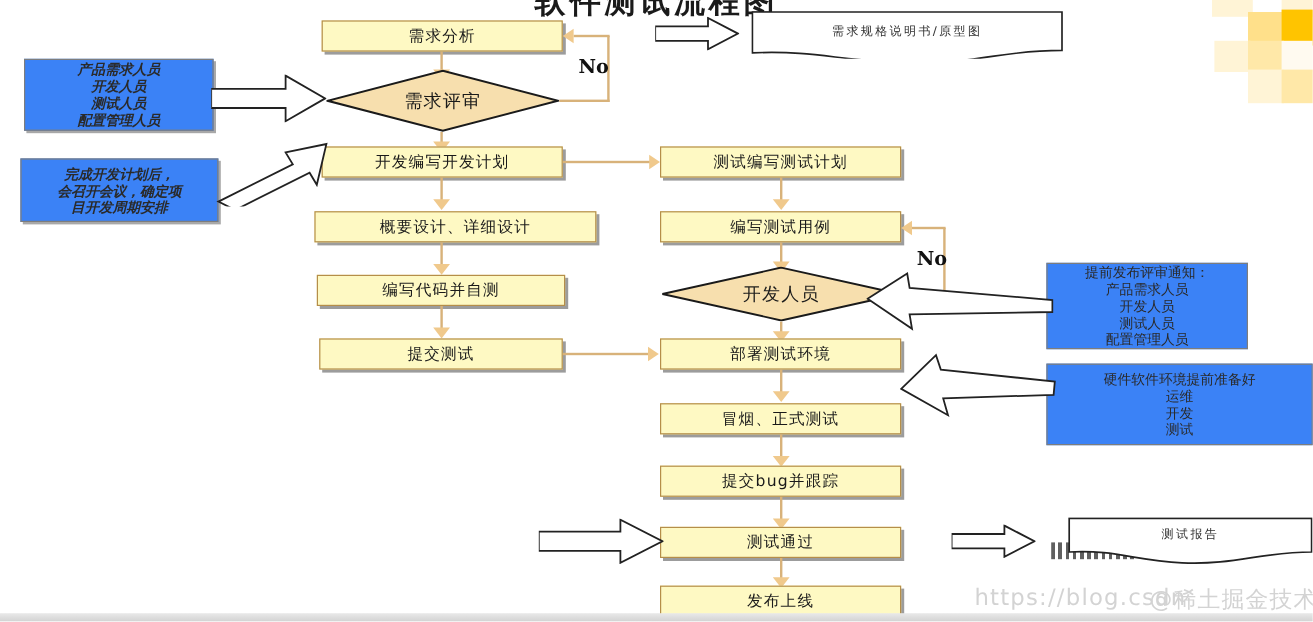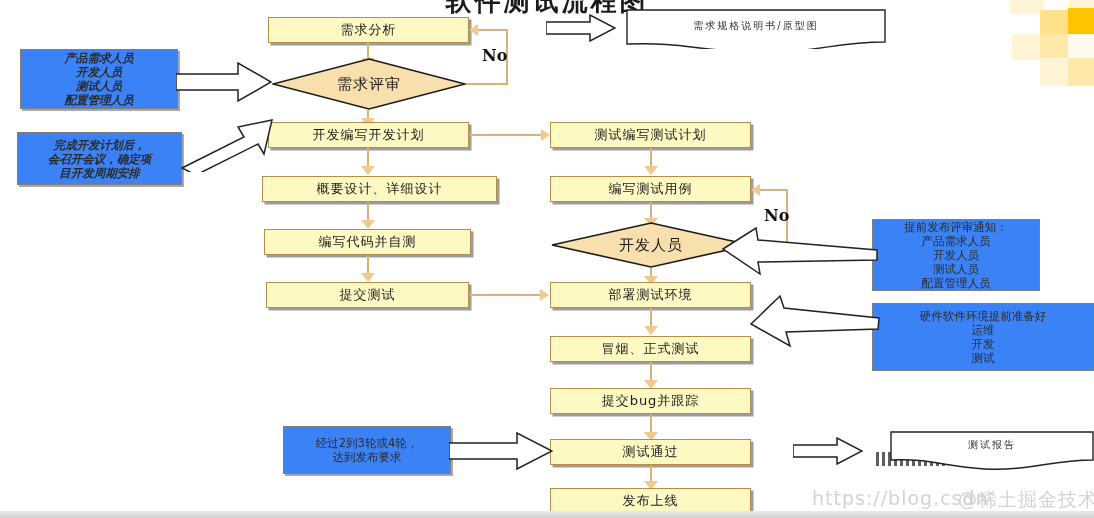--- a/index.html
+++ b/index.html
@@ -213,24 +213,20 @@
     <div>会召开会议，确定项</div>
     <div>目开发周期安排</div>
   </div>
 
   <div class="blockarrow" style="left:178px;top:118px;width:98px;height:54px;">
     <svg width="98" height="54" viewBox="0 0 98 54">
       <polygon points="4,50 66,19 60,9 94,2 86,36 80,26 18,57" fill="#ffffff" stroke="#222" stroke-width="1.5"></polygon>
     </svg>
   </div>
 
-  <div class="note sh" style="left:283px;top:426px;width:168px;height:48px;">
-    <div>经过2到3轮或4轮，</div>
-    <div>达到发布要求</div>
-  </div>
   <div class="blockarrow" style="left:449px;top:432px;width:104px;height:38px;">
     <svg width="104" height="38" viewBox="0 0 104 38">
       <polygon points="0,11 68,11 68,1 103,19 68,37 68,27 0,27" fill="#ffffff" stroke="#222" stroke-width="1.5"></polygon>
     </svg>
   </div>
 
   <div class="note" style="left:872px;top:219px;width:168px;height:72px;">
     <div>提前发布评审通知：</div>
     <div>产品需求人员</div>
     <div>开发人员</div>

